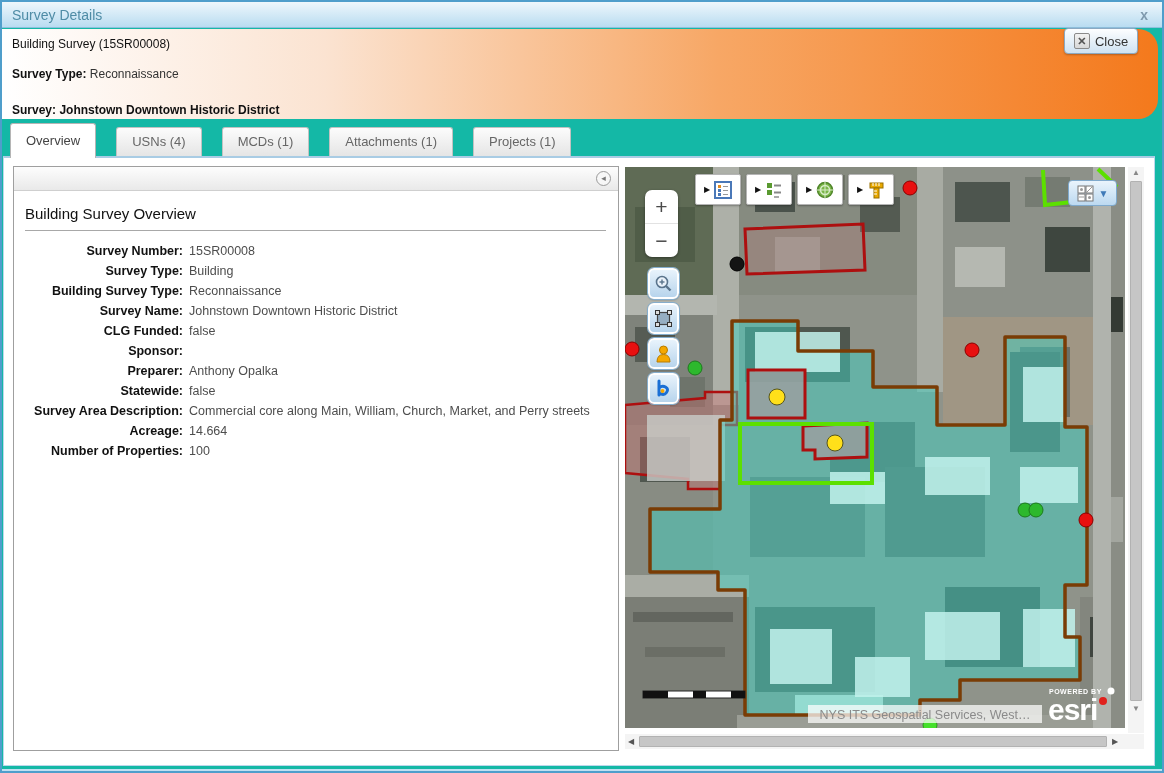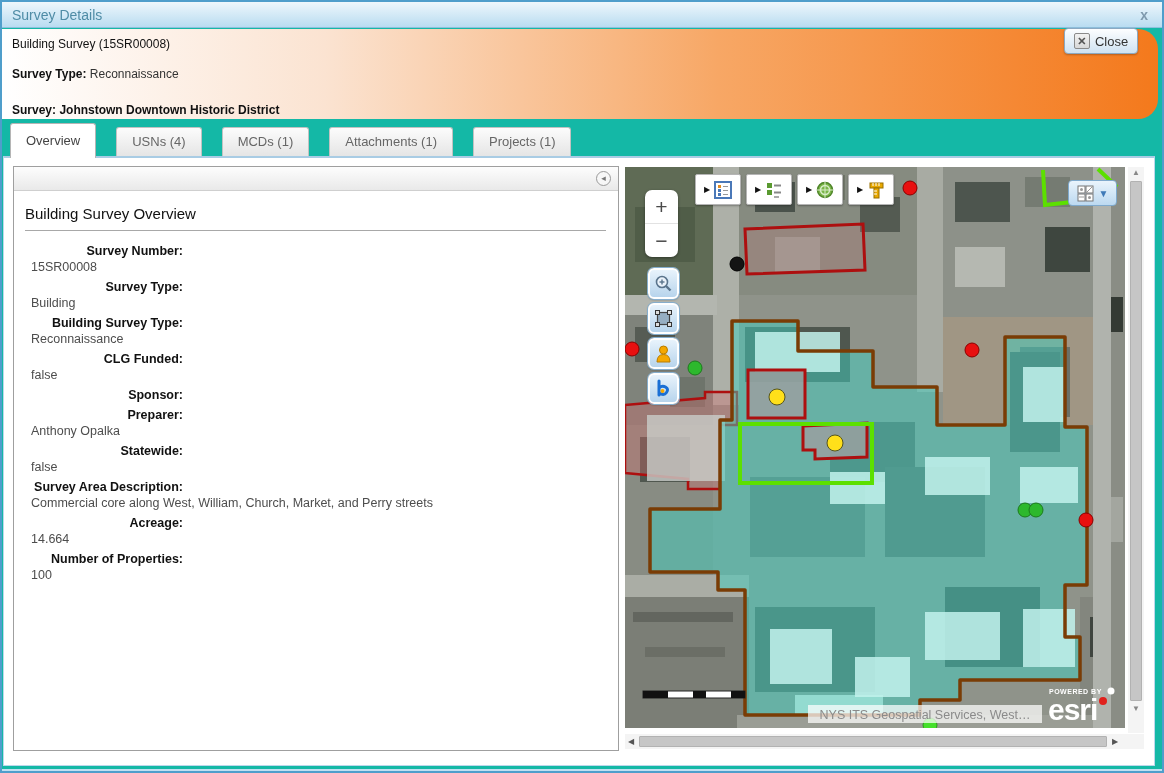--- a/index.html
+++ b/index.html
@@ -76,21 +76,21 @@
     border-bottom:1px solid #cfcfcf; position:relative;
   }
   #collapse-btn {
     position:absolute; right:7px; top:4px; width:15px; height:15px; border-radius:50%;
     border:1px solid #9a9a9a; color:#777; font-size:9px; line-height:13px; text-align:center;
     cursor:pointer; background:#f7f7f7;
   }
   #panel-body { padding:10px 12px 0 11px; }
   #panel-title { font-size:15px; font-weight:normal; color:#111; padding:4px 0 8px 0; }
   #panel-rule { border:none; border-top:1px solid #a8a8a8; margin:0 0 12px 0; }
-  .field-row { display:flex; margin-bottom:4px;flex-direction:column; }
+  .field-row { display:flex; margin-bottom:4px; }
   .field-label {
     width:158px; text-align:right; font-weight:bold; color:#111;
     font-size:12.5px; line-height:16px; flex:0 0 auto;
   }
   .field-value {
     margin-left:6px; color:#4d4d4d; font-size:12.5px; line-height:16px; max-width:420px;
   }
   
   #map-viewport {
     position:absolute; left:625px; top:167px; width:500px; height:561px;
@@ -209,20 +209,24 @@
           <div class="field-row">
             <span class="field-label">Survey Type:</span>
             <span class="field-value">Building</span>
           </div>
 
           <div class="field-row">
             <span class="field-label">Building Survey Type:</span>
             <span class="field-value">Reconnaissance</span>
           </div>
 
+          <div class="field-row">
+            <span class="field-label">Survey Name:</span>
+            <span class="field-value">Johnstown Downtown Historic District</span>
+          </div>
 
           <div class="field-row">
             <span class="field-label">CLG Funded:</span>
             <span class="field-value">false</span>
           </div>
 
           <div class="field-row">
             <span class="field-label">Sponsor:</span>
             <span class="field-value"></span>
           </div>
@@ -233,21 +237,21 @@
           </div>
 
 
           <div class="field-row">
             <span class="field-label">Statewide:</span>
             <span class="field-value">false</span>
           </div>
 
           <div class="field-row">
             <span class="field-label">Survey Area Description:</span>
-            <span class="field-value">Commercial core along West, William, Church, Market, and Perry streets</span>
+            <span class="field-value">Commercial core along Main, William, Church, Market, and Perry streets</span>
           </div>
 
           <div class="field-row">
             <span class="field-label">Acreage:</span>
             <span class="field-value">14.664</span>
           </div>
 
           <div class="field-row">
             <span class="field-label">Number of Properties:</span>
             <span class="field-value">100</span>

